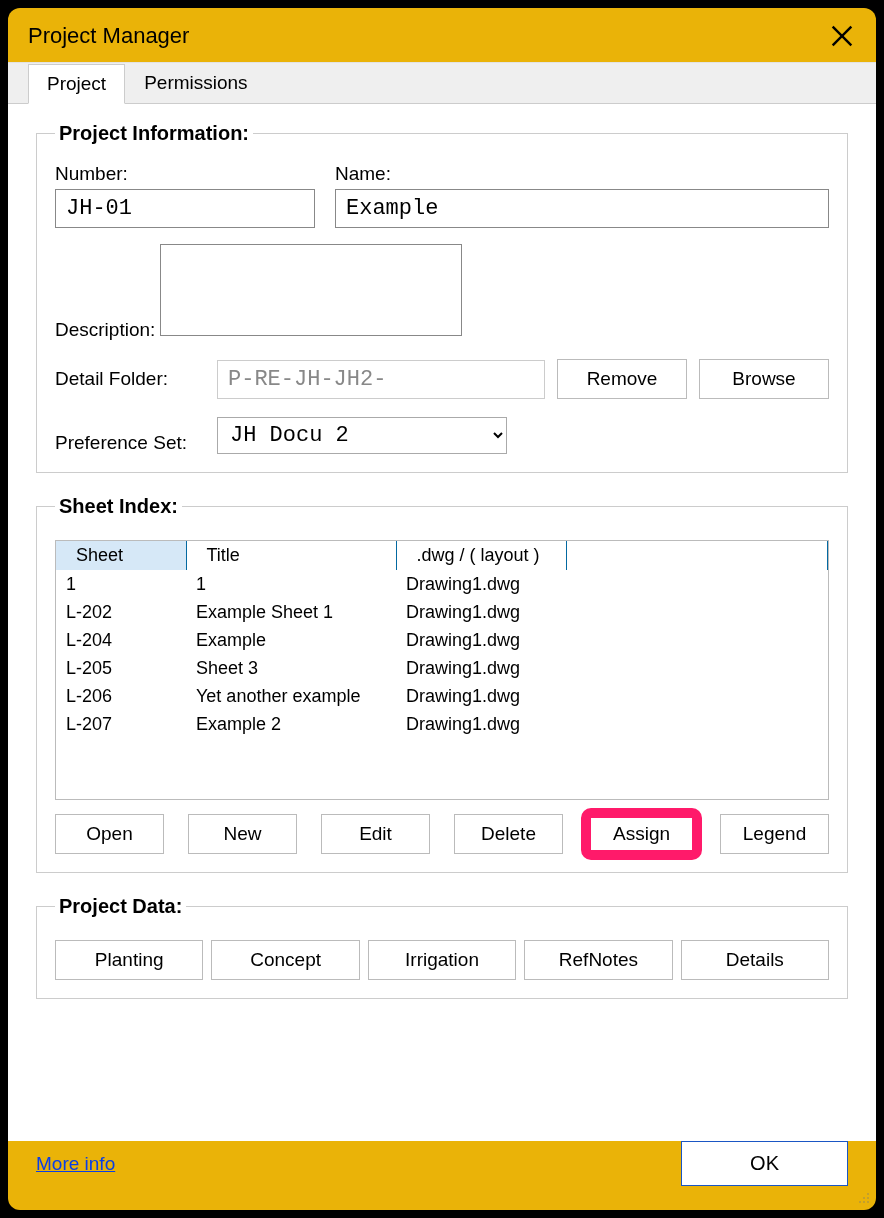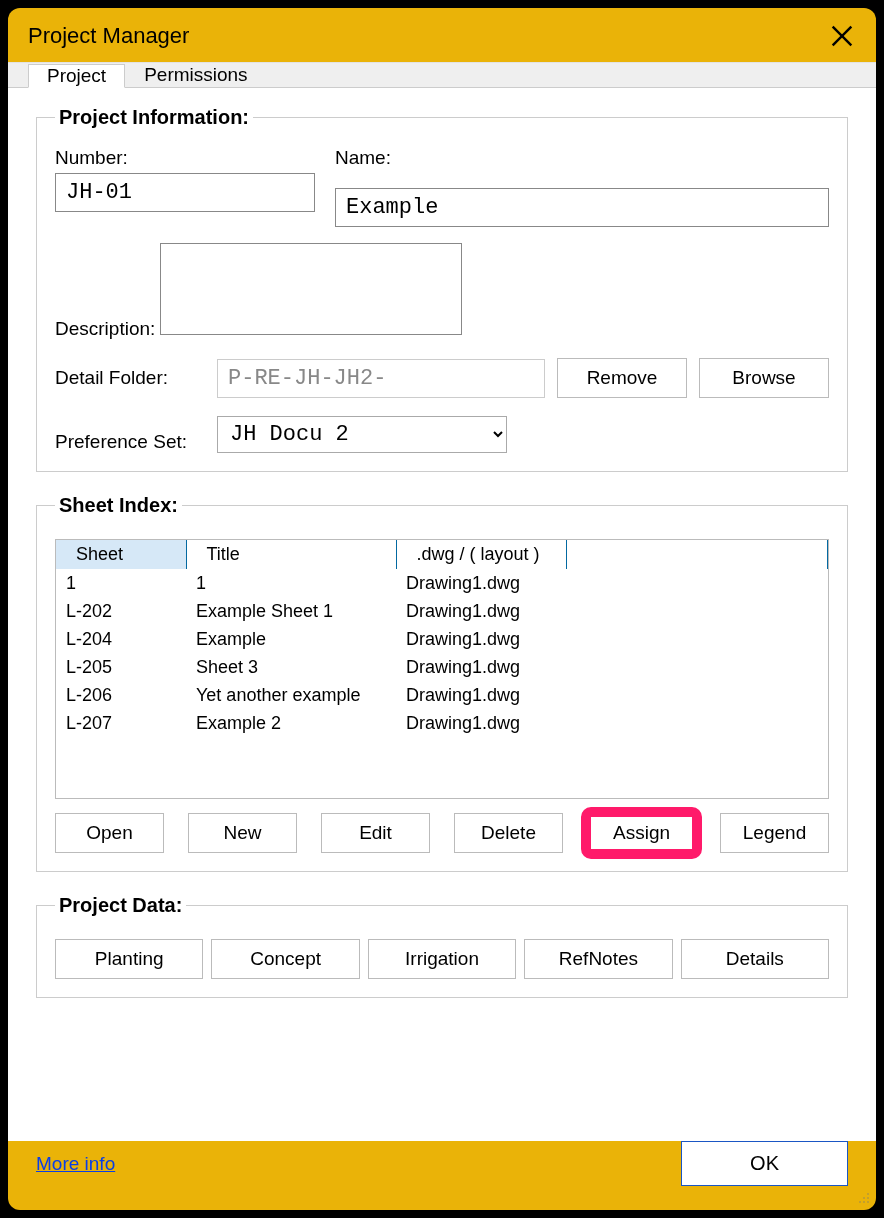--- a/index.html
+++ b/index.html
@@ -37,21 +37,21 @@
   height: 28px;
   cursor: pointer;
 }
 .tabstrip {
   background: #efefef;
   display: flex;
   padding-left: 20px;
   border-top: 1px solid #e3e3e3;
 }
 .tab {
-  padding: 0 18px;
+  padding: 8px 18px;
   font-size: 19px;
   cursor: pointer;
   background: #efefef;
   border: 1px solid transparent;
 }
 .tab.active {
   background: #fff;
   border: 1px solid #ccc;
   border-bottom: 1px solid #fff;
   position: relative;
@@ -69,21 +69,21 @@
   margin-bottom: 22px;
 }
 legend {
   font-weight: 700;
   font-size: 20px;
   padding: 0 4px;
 }
 .row { display: flex; gap: 20px; margin-top: 6px; }
 .col { display: flex; flex-direction: column; }
 .col.number { width: 260px; }
-.col.name { flex: 1; gap: 15px; }
+.col.name { flex: 1; }
 label { font-size: 19px; margin-bottom: 4px; }
 input[type=text], textarea, select {
   border: 1.5px solid #888;
   font-size: 22px;
   padding: 6px 10px;
   font-family: Liberation Mono, monospace;
   background: #fff;
 }
 textarea { resize: none; height: 92px; }
 .desc-block { margin-top: 16px; }

